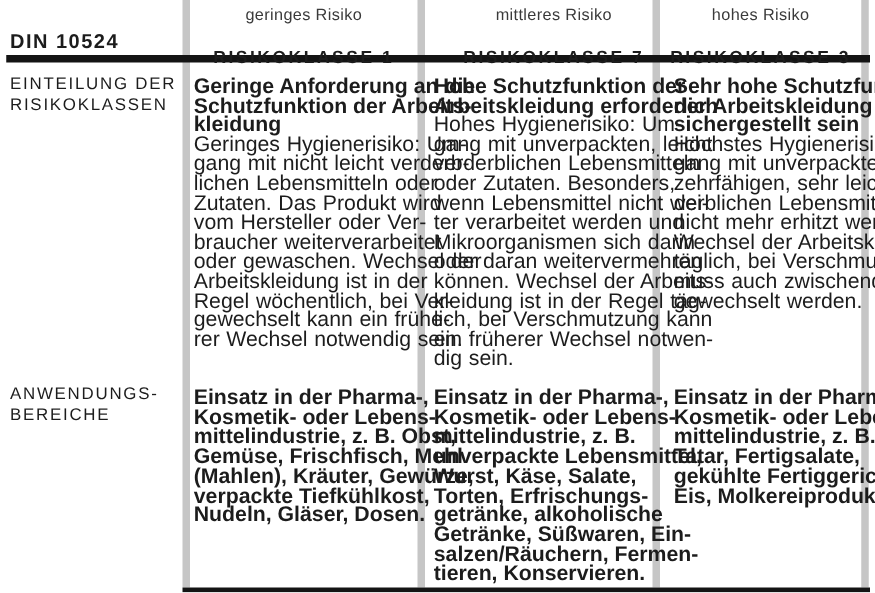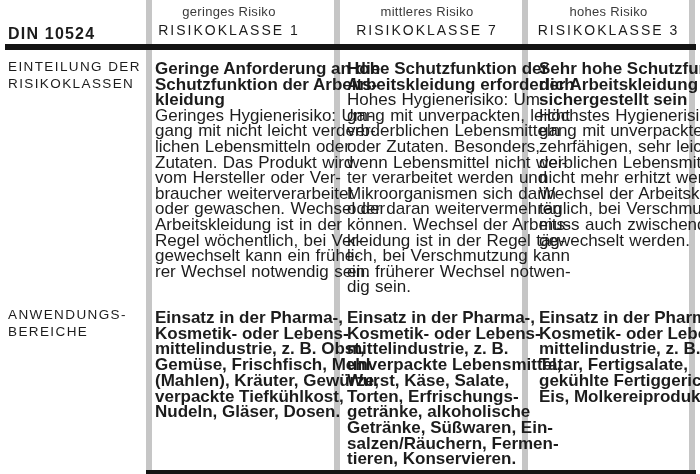--- a/index.html
+++ b/index.html
@@ -11,23 +11,23 @@
   .divider{position:absolute;top:0;width:6px;height:470px;background:#c6c6c6;}
   .d1{left:146px}.d2{left:334px}.d3{left:522px}.d4{left:689px}
   .bar{position:absolute;background:#141414;}
   .bar-top{left:5px;top:44px;width:691px;height:6px;}
   .bar-bottom{left:146px;top:470px;width:550px;height:4px;}
   .din{
     position:absolute;left:8px;top:25px;font-weight:bold;font-size:16px;
     letter-spacing:1.2px;white-space:pre;
   }
   .hcell{position:absolute;top:4px;text-align:center;}
-  .hc1{left:138px;width:182px}.hc2{left:324px;width:206px}.hc3{left:528px;width:161px}
+  .hc1{left:152px;width:182px}.hc2{left:340px;width:206px}.hc3{left:528px;width:161px}
   .risk-level{font-size:13px;color:#3a3a3a;letter-spacing:0.3px;}
-  .risk-class{font-size:14px;font-weight:normal;letter-spacing:2px;margin-top:3px;white-space:nowrap;}
+  .risk-class{font-size:14px;font-weight:bold;letter-spacing:2px;margin-top:18px;white-space:nowrap;}
   .seclabel{
     position:absolute;left:8px;font-weight:normal;font-size:13.5px;
     letter-spacing:1.4px;line-height:16.5px;white-space:pre;
   }
   .sl1{top:59px}.sl2{top:307px}
   .cell{position:absolute;font-size:17px;line-height:15.6px;}
   .s1{top:61px}.s2{top:310px}
   .c1{left:155px;width:176px}.c2{left:347px;width:172px}.c3{left:539px;width:153px}
   .lines{white-space:pre;}
   .cell .heading{font-weight:bold;}

